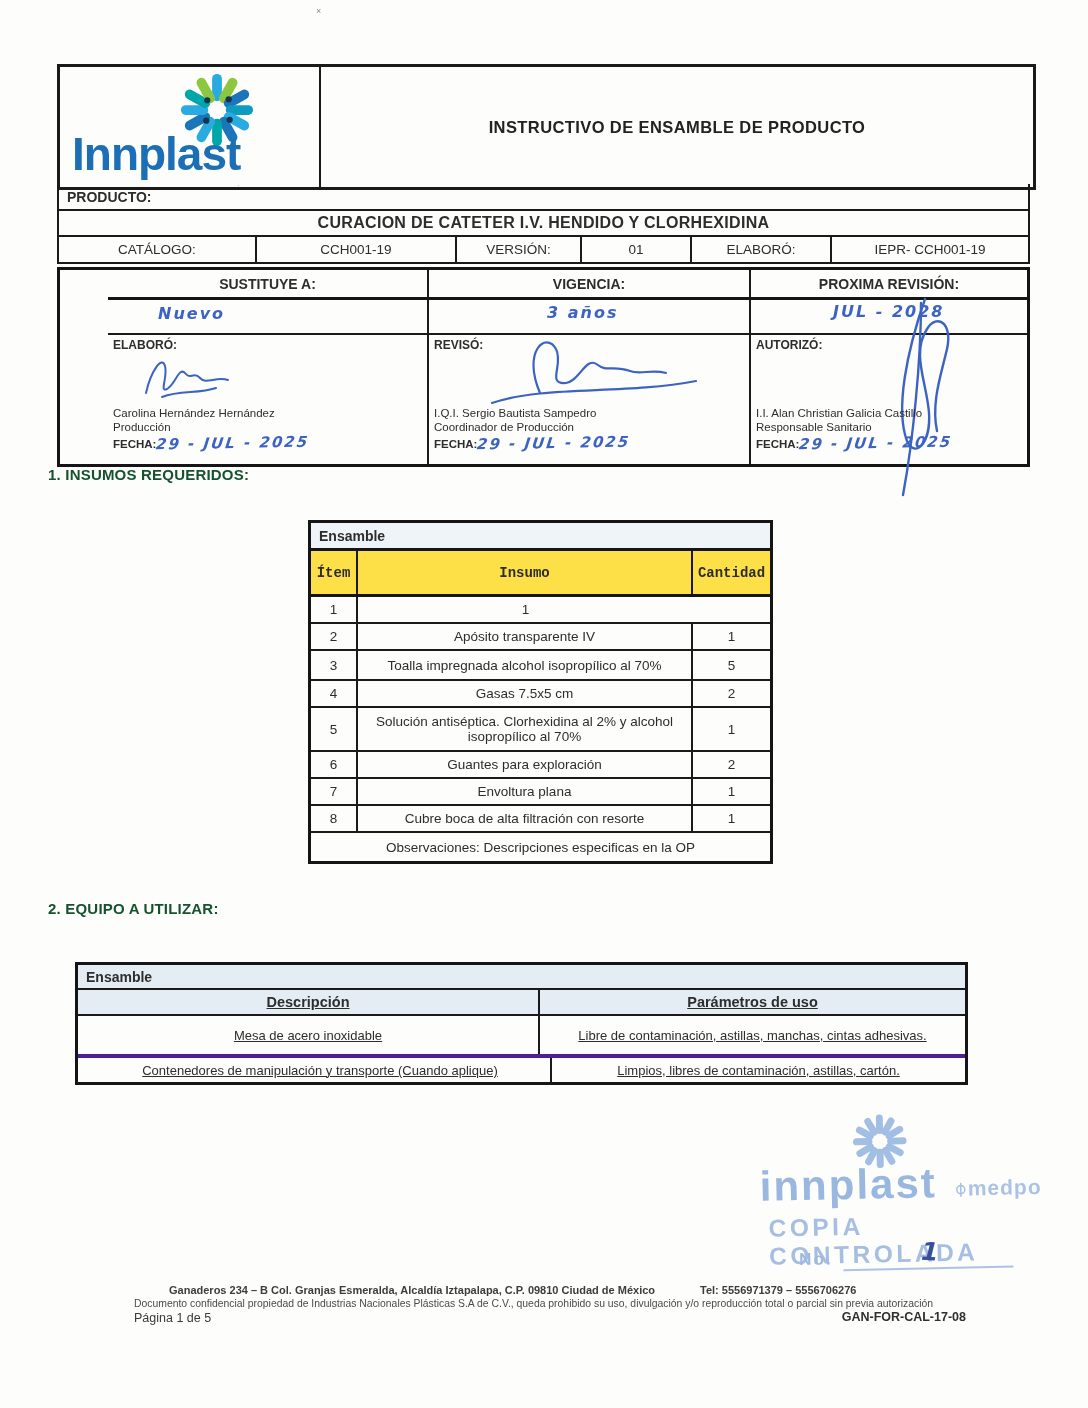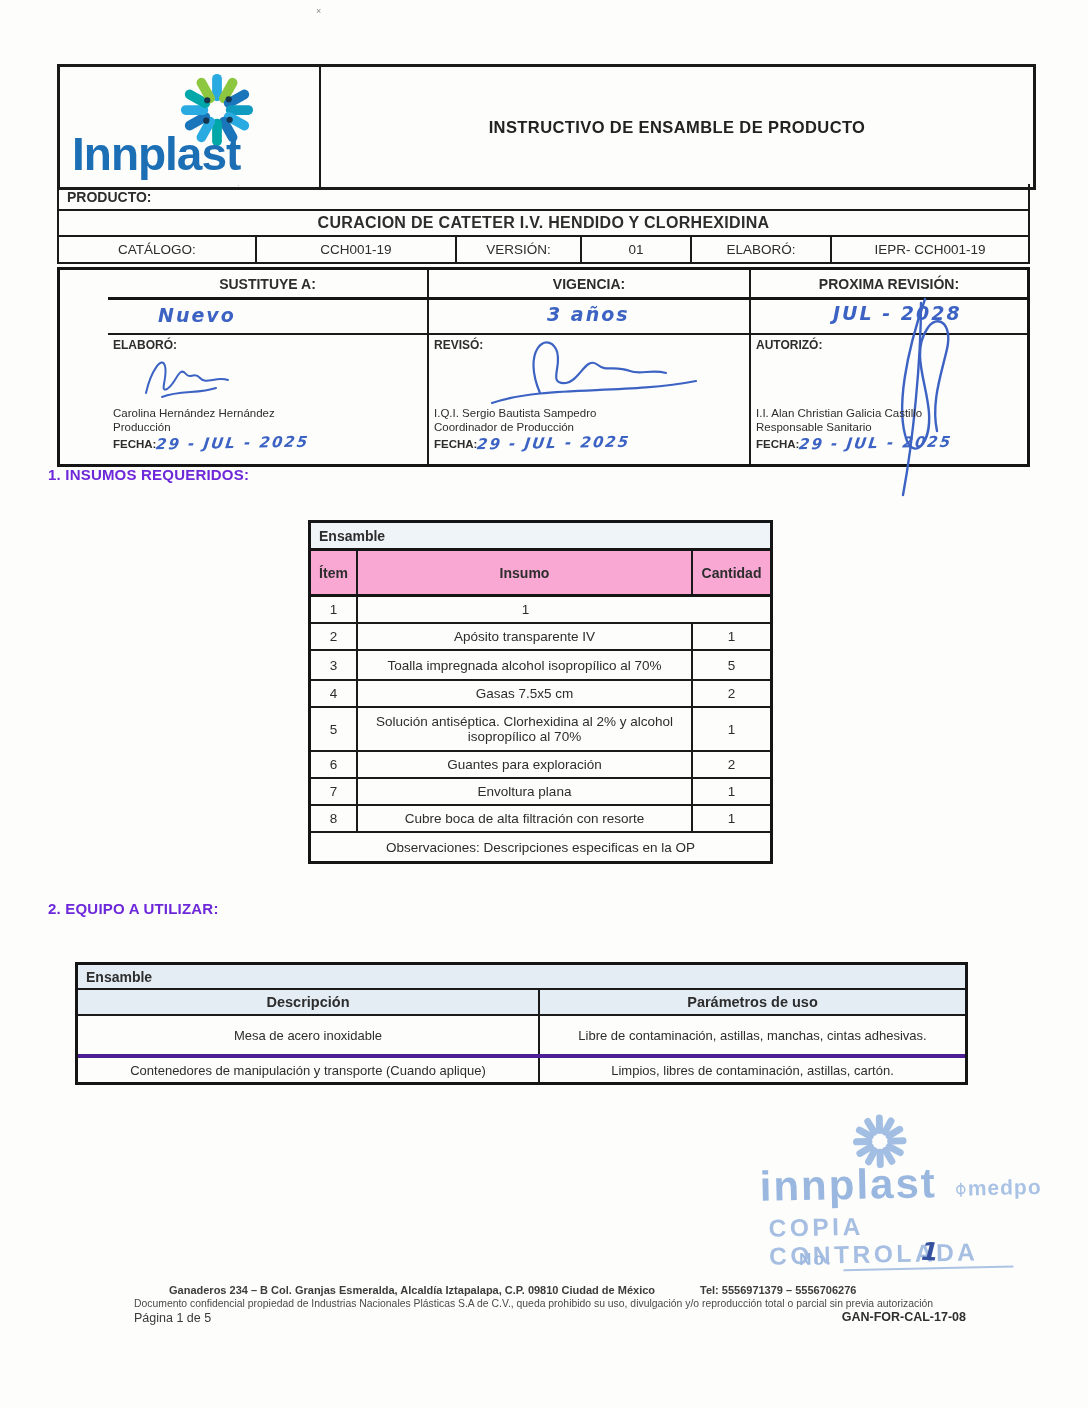--- a/index.html
+++ b/index.html
@@ -28,42 +28,42 @@
   .rev .hcell{border-right:2px solid #1a1a1a;border-bottom:3px solid #151515;display:flex;align-items:center;justify-content:center;font-weight:bold;font-size:14px;}
   .rev .wcell{border-right:2px solid #1a1a1a;border-bottom:2px solid #1a1a1a;position:relative;}
   .rev .scell{border-right:2px solid #1a1a1a;position:relative;font-size:11.5px;}
   .rev .last{border-right:none;}
   .sig-label{position:absolute;left:5px;top:3px;font-weight:bold;font-size:12px;}
   .sig-block{position:absolute;left:5px;bottom:11px;line-height:1.25;}
   .fecha-line{display:flex;align-items:baseline;gap:0;}
   .fecha-label{font-weight:bold;}
   .ink{color:#3c63c3;font-weight:600;font-style:italic;letter-spacing:2px;font-family:"DejaVu Sans",sans-serif;}
   .ink-date{font-size:15px;transform:rotate(-1deg) skewX(-8deg);display:inline-block;}
-  .hand-val{position:absolute;font-size:19px;}
+  .hand-val{position:absolute;font-size:16px;}
   .sig-svg{position:absolute;pointer-events:none;}
   
-  .sec-head{font-weight:bold;font-size:15px;color:#6d28d9;letter-spacing:.2px;}
+  .sec-head{font-weight:bold;font-size:15px;color:#14532d;letter-spacing:.2px;}
   
   .t1{left:308px;top:520px;width:465px;border:3px solid #151515;box-sizing:border-box;font-size:13.5px;}
   .t1 .grow{display:grid;grid-template-columns:47px 335px auto;}
   .t1 .gh{height:28px;display:flex;align-items:center;padding-left:8px;font-weight:bold;font-size:14px;background:#eff4f8;border-bottom:3px solid #151515;box-sizing:border-box;}
-  .t1 .ch{height:46px;background:#f9a8d4;border-bottom:3px solid #151515;box-sizing:border-box;font-weight:bold;font-size:14px;}
+  .t1 .ch{height:46px;background:#fde047;border-bottom:3px solid #151515;box-sizing:border-box;font-weight:bold;font-size:14px;font-family:Liberation Mono, monospace;}
   .t1 .grow > div{border-right:2px solid #1a1a1a;display:flex;align-items:center;justify-content:center;text-align:center;box-sizing:border-box;padding:1px 3px;}
   .t1 .grow > div:last-child{border-right:none;}
   .t1 .dr{border-bottom:2px solid #1a1a1a;box-sizing:border-box;}
   .t1 .obs{height:28px;display:flex;align-items:center;justify-content:center;font-size:13.5px;box-sizing:border-box;}
   
   .t2{left:75px;top:962px;width:893px;border:3px solid #151515;box-sizing:border-box;font-size:13px;}
   .t2 .gh{height:25px;display:flex;align-items:center;padding-left:8px;font-weight:bold;font-size:14px;background:#e4edf4;border-bottom:2px solid #1a1a1a;box-sizing:border-box;}
   .t2 .grow{display:grid;grid-template-columns:462px auto;}
   .t2 .ch{height:26px;background:#e4edf4;border-bottom:2px solid #1a1a1a;font-weight:bold;font-size:14.5px;box-sizing:border-box;}
-  .t2 .grow > div{border-right:2px solid #1a1a1a;display:flex;align-items:center;justify-content:center;text-align:right;box-sizing:border-box;padding:1px 10px;}
+  .t2 .grow > div{border-right:2px solid #1a1a1a;display:flex;align-items:center;justify-content:center;text-align:right;box-sizing:border-box;padding:1px 10px;text-decoration:underline;}
   .t2 .grow > div:last-child{border-right:none;}
   .t2 .r1{height:42px;border-bottom:4px solid #4c1d95;box-sizing:border-box;}
-  .t2 .r2{height:24px;box-sizing:border-box;}
+  .t2 .r2{height:24px;box-sizing:border-box;padding-left:12px;}
   
   .stamp{left:742px;top:1116px;width:310px;height:165px;transform:rotate(-1.2deg);color:#8fb0dc;}
   .stamp-brand{position:absolute;left:18px;top:44px;font-weight:bold;font-size:42px;letter-spacing:2px;color:#8fb0dc;opacity:.9;}
   .stamp-secondary{position:absolute;left:212px;top:62px;font-weight:bold;font-size:21px;letter-spacing:1px;color:#9cb9e2;opacity:.85;}
   .stamp-copia{position:absolute;left:26px;top:96px;font-weight:bold;font-size:24.5px;letter-spacing:3.5px;color:#9db8df;opacity:.9;}
   .stamp-no{position:absolute;left:56px;top:132px;font-weight:bold;font-size:17px;letter-spacing:2px;color:#9db8df;}
   .stamp-line{position:absolute;left:100px;top:152px;width:170px;border-bottom:2px solid #9db8df;opacity:.85;}
   .stamp-one{position:absolute;left:178px;top:122px;color:#33509f;font-size:25px;font-weight:600;transform:rotate(4deg);}
   
   .f1{top:1284px;font-size:11px;font-weight:bold;color:#3c3c3c;}

